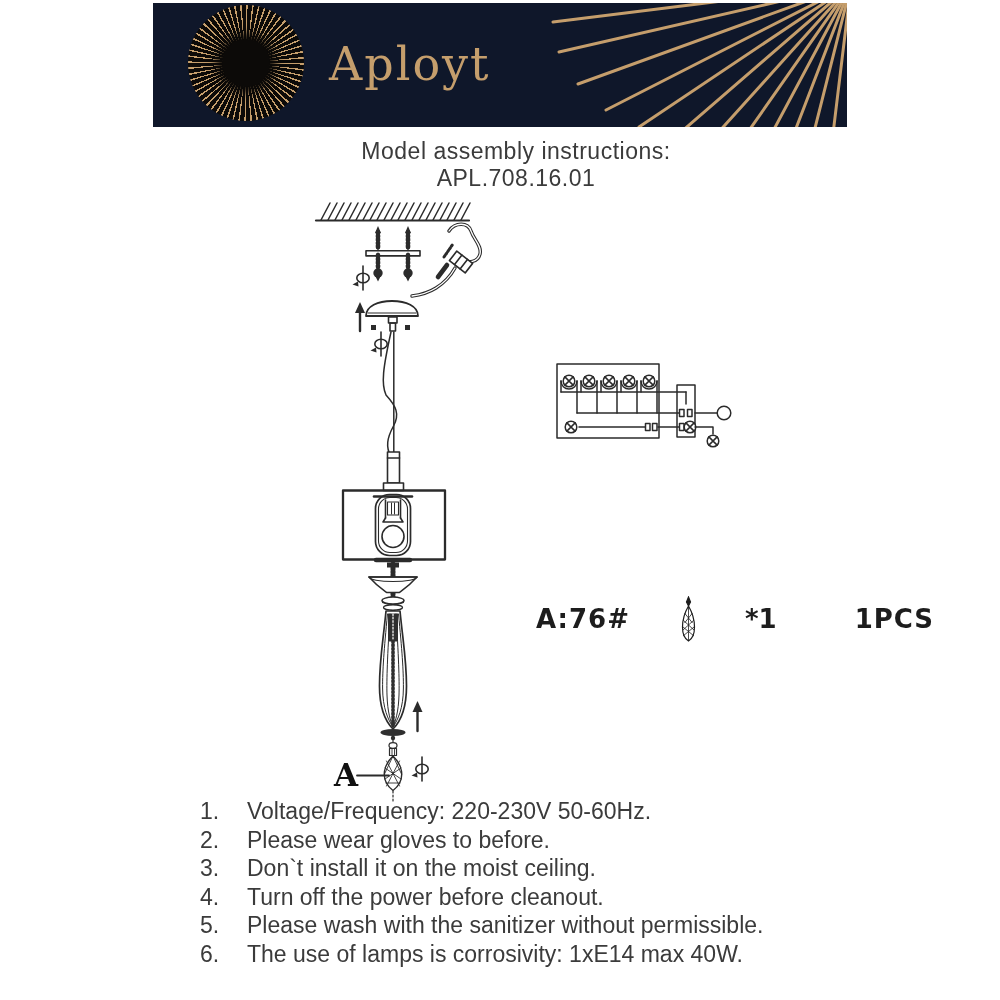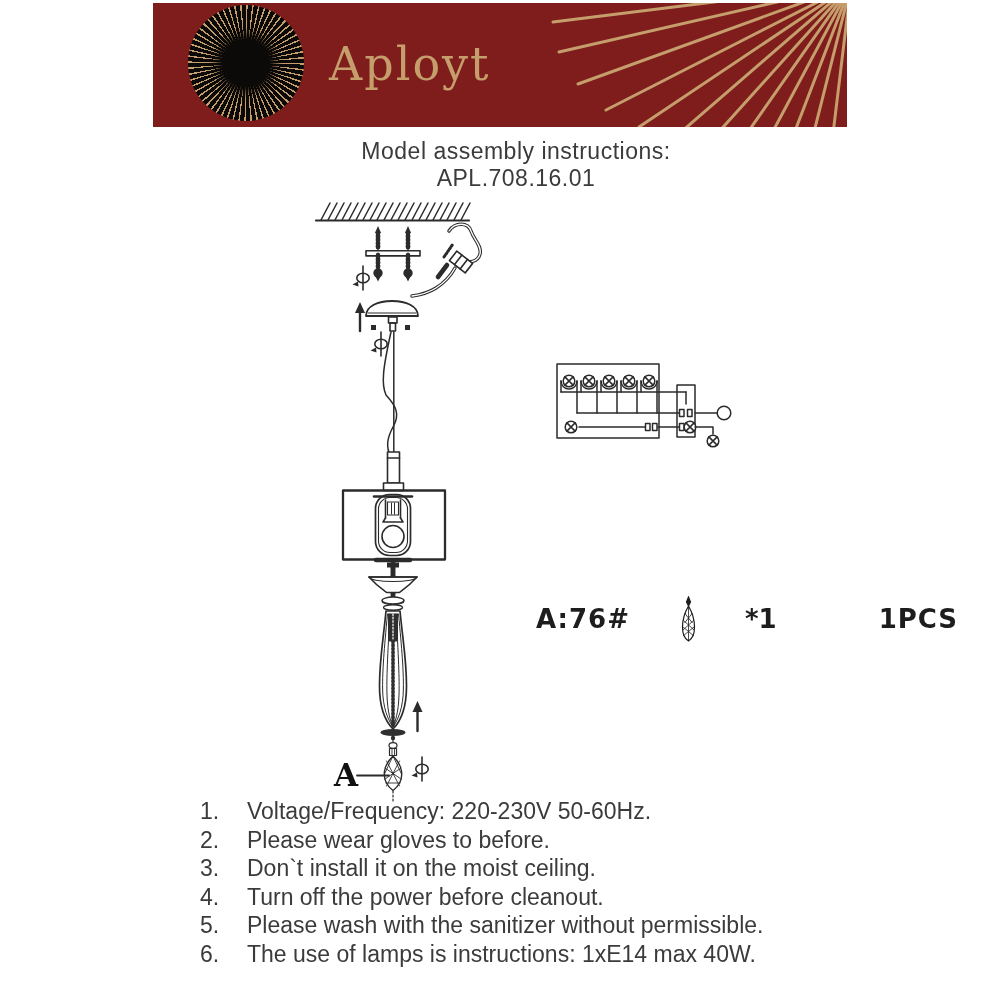--- a/index.html
+++ b/index.html
@@ -1,21 +1,21 @@
 <!DOCTYPE html>
 <html><head>
 <meta charset="utf-8">
 <style>
   html,body{margin:0;padding:0;}
   body{width:1000px;height:1000px;background:#ffffff;position:relative;
        font-family:"Liberation Sans", sans-serif;overflow:hidden;}
 
   
   .banner{position:absolute;left:153px;top:3px;width:694px;height:124px;
-          background:#7f1d1d;overflow:hidden;}
+          background:#0f172a;overflow:hidden;}
   .starburst{position:absolute;left:35px;top:2px;width:116px;height:116px;border-radius:50%;
      background:repeating-conic-gradient(#c59e6c 0deg 1.6deg, #0c0a08 1.6deg 6deg);}
   .starburst::after{content:"";position:absolute;left:50%;top:50%;width:48px;height:48px;
      margin:-24px 0 0 -24px;border-radius:50%;background:#0c0a08;
      box-shadow:0 0 10px 6px #0c0a08;}
   .brand{position:absolute;left:176px;top:34px;color:#c59e6c;
      font-family:"DejaVu Serif", serif;font-size:46px;letter-spacing:2px;font-weight:400;}
   .rays{position:absolute;right:0;top:0;width:694px;height:124px;}
 
   
@@ -26,21 +26,21 @@
   
   svg.art{position:absolute;left:0;top:0;width:1000px;height:1000px;}
   svg.art *{vector-effect:none;}
 
   
   .parts-row{position:absolute;left:536px;top:597px;height:44px;display:flex;
      align-items:center;color:#1d1d1d;font-weight:bold;font-size:26px;
      font-family:"DejaVu Sans", sans-serif;letter-spacing:0px;gap:46px;}
   .parts-row .lbl{letter-spacing:1px;}
   .parts-row .mult{margin-left:2px;}
-  .parts-row .pcs{margin-left:56px;letter-spacing:1px;}
+  .parts-row .pcs{margin-left:32px;letter-spacing:1px;}
   .crystal-key-icon{margin-left:4px;}
 
   
   .callout-a{position:absolute;left:334px;top:757px;color:#111;
      font-family:"DejaVu Serif", serif;font-weight:bold;font-size:31px;}
 
   
   .instructions{position:absolute;left:200px;top:797px;color:#3b3b3b;font-size:23px;}
   .instructions .row{display:flex;height:28.5px;align-items:baseline;line-height:28.5px;}
   .instructions .num{width:35px;flex:0 0 35px;}
@@ -284,15 +284,15 @@
   <div class="row">
     <span class="num">4.</span>
     <span class="txt">Turn off the power before cleanout.</span>
   </div>
   <div class="row">
     <span class="num">5.</span>
     <span class="txt">Please wash with the sanitizer without permissible.</span>
   </div>
   <div class="row">
     <span class="num">6.</span>
-    <span class="txt">The use of lamps is instructions: 1xE14 max 40W.</span>
+    <span class="txt">The use of lamps is corrosivity: 1xE14 max 40W.</span>
   </div>
 </div>
 
 </body></html>

